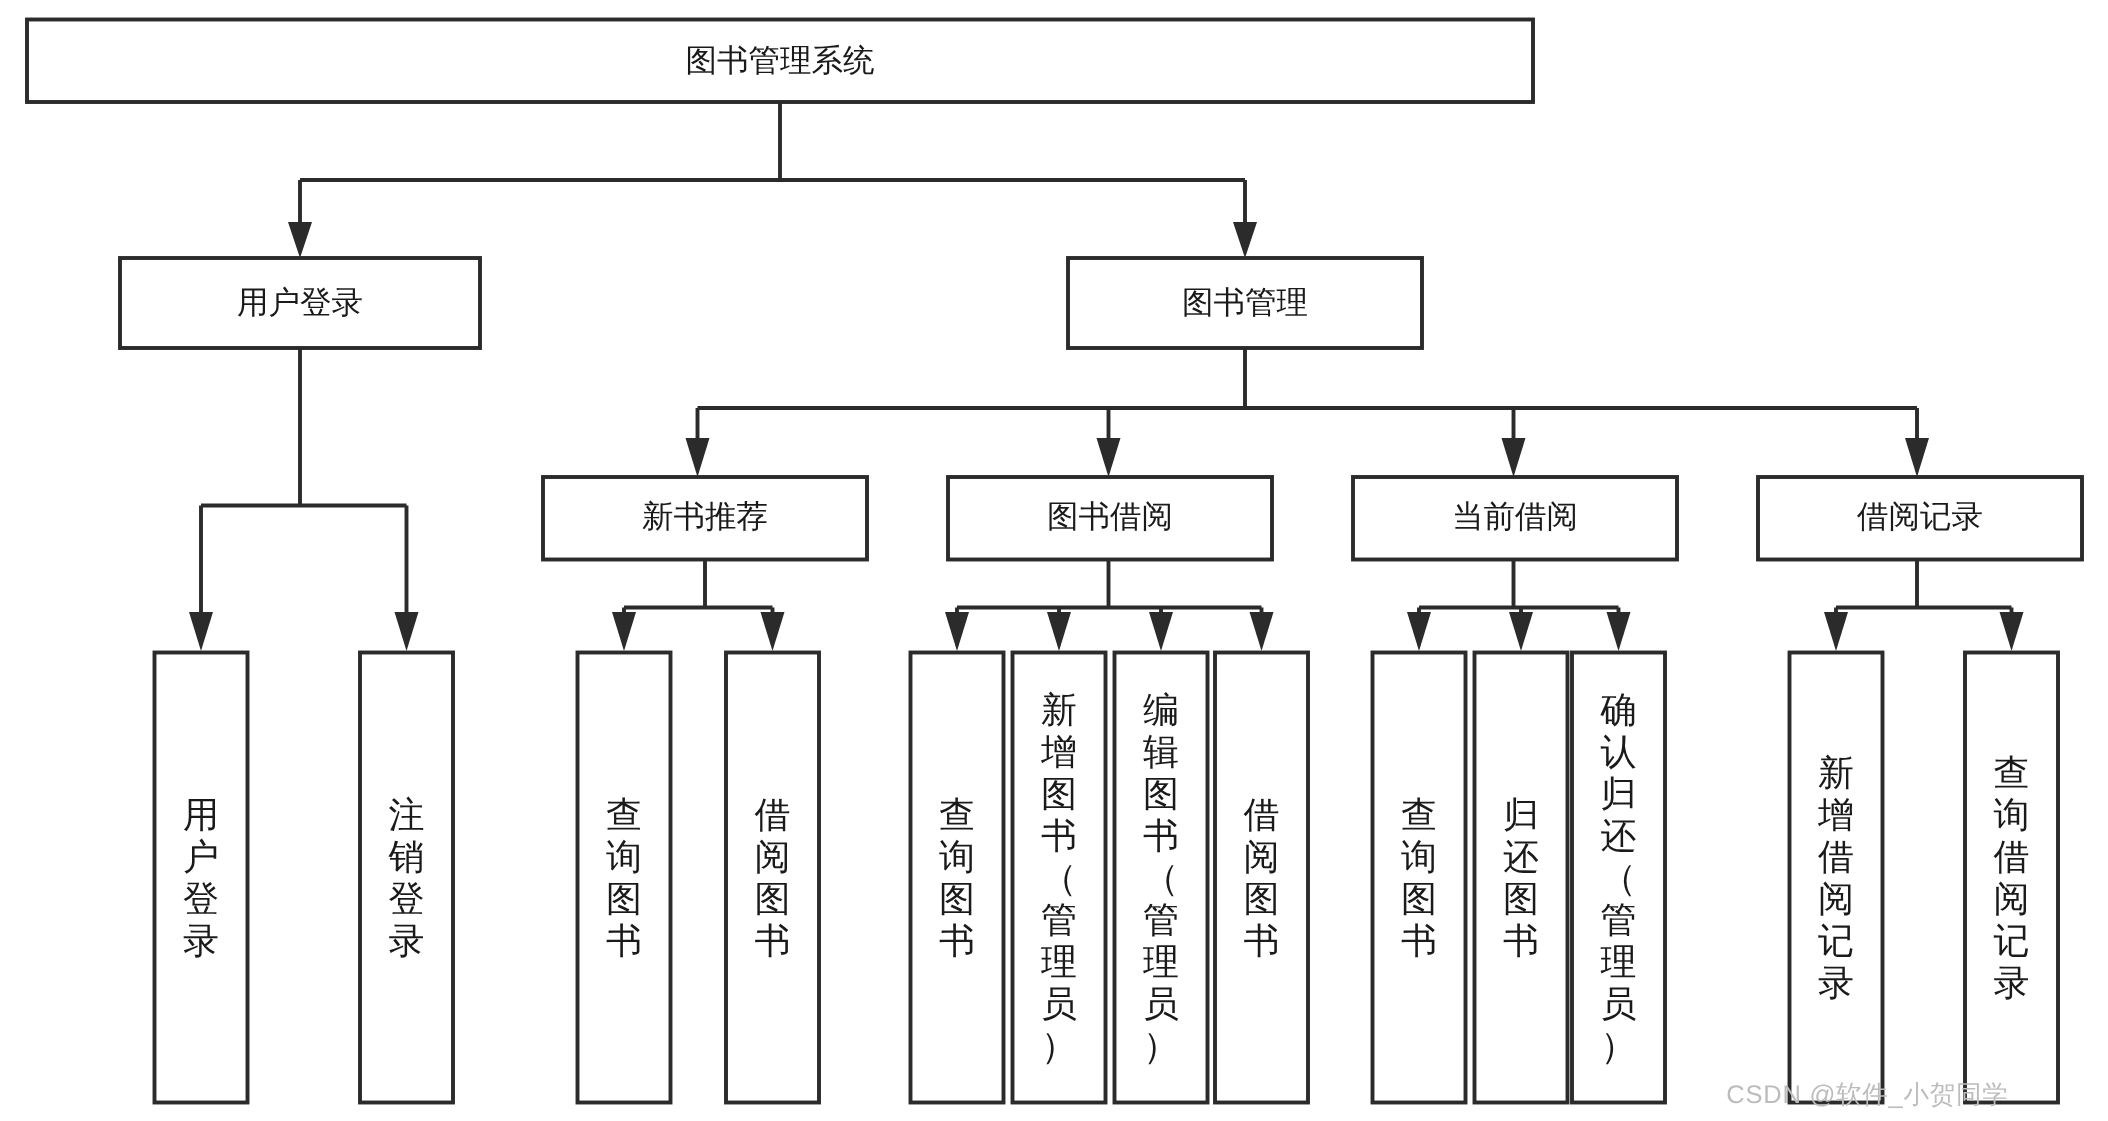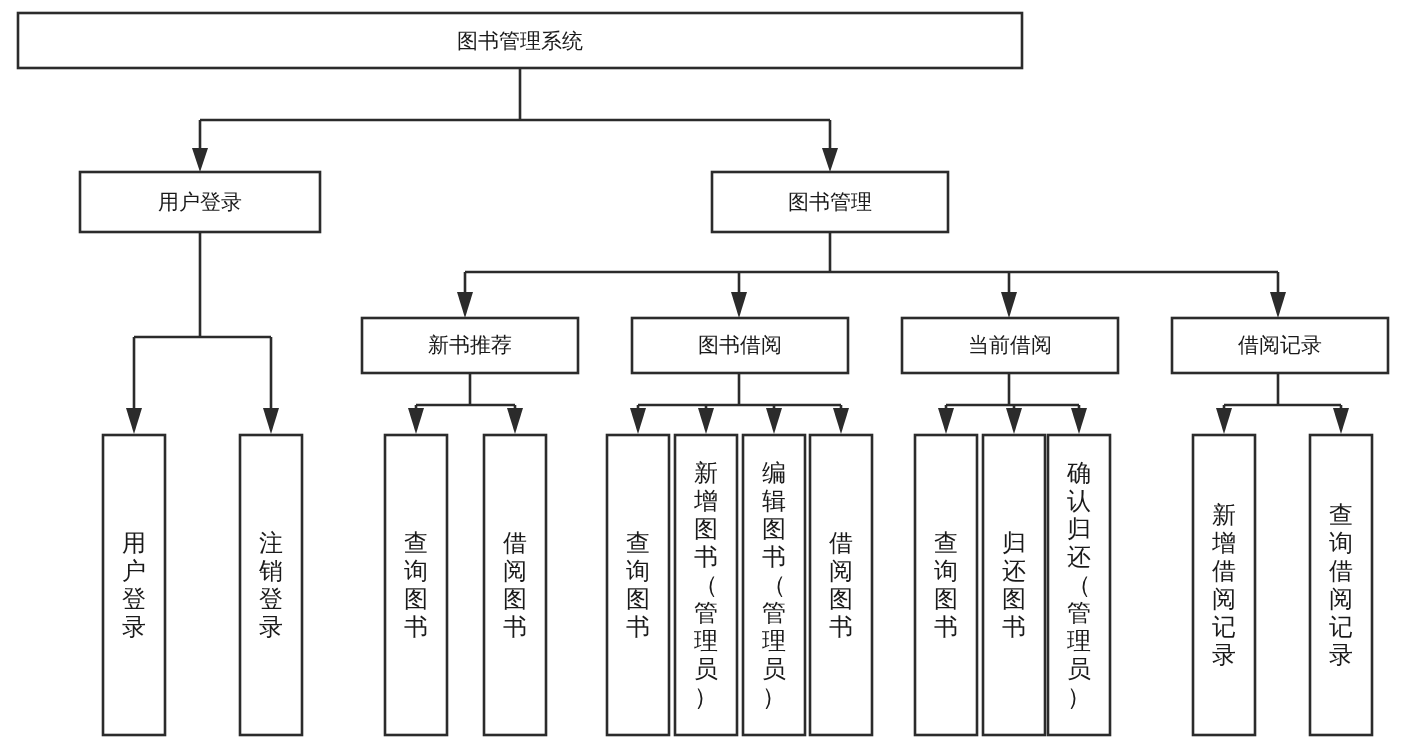--- a/index.html
+++ b/index.html
@@ -225,14 +225,15 @@
       <rect class="nodebox" x="1193" y="435" width="62" height="300"></rect>
       <text class="node-label-v" x="1224" y="523.4"><tspan x="1224">新</tspan><tspan x="1224" dy="28">增</tspan><tspan x="1224" dy="28">借</tspan><tspan x="1224" dy="28">阅</tspan><tspan x="1224" dy="28">记</tspan><tspan x="1224" dy="28">录</tspan></text>
     </g>
     <g>
       <rect class="nodebox" x="1310" y="435" width="62" height="300"></rect>
       <text class="node-label-v" x="1341" y="523.4"><tspan x="1341">查</tspan><tspan x="1341" dy="28">询</tspan><tspan x="1341" dy="28">借</tspan><tspan x="1341" dy="28">阅</tspan><tspan x="1341" dy="28">记</tspan><tspan x="1341" dy="28">录</tspan></text>
     </g>
 
   </svg>
 
+  <div class="watermark">CSDN @软件_小贺同学</div>
 
 </div>
 
 </body></html>

